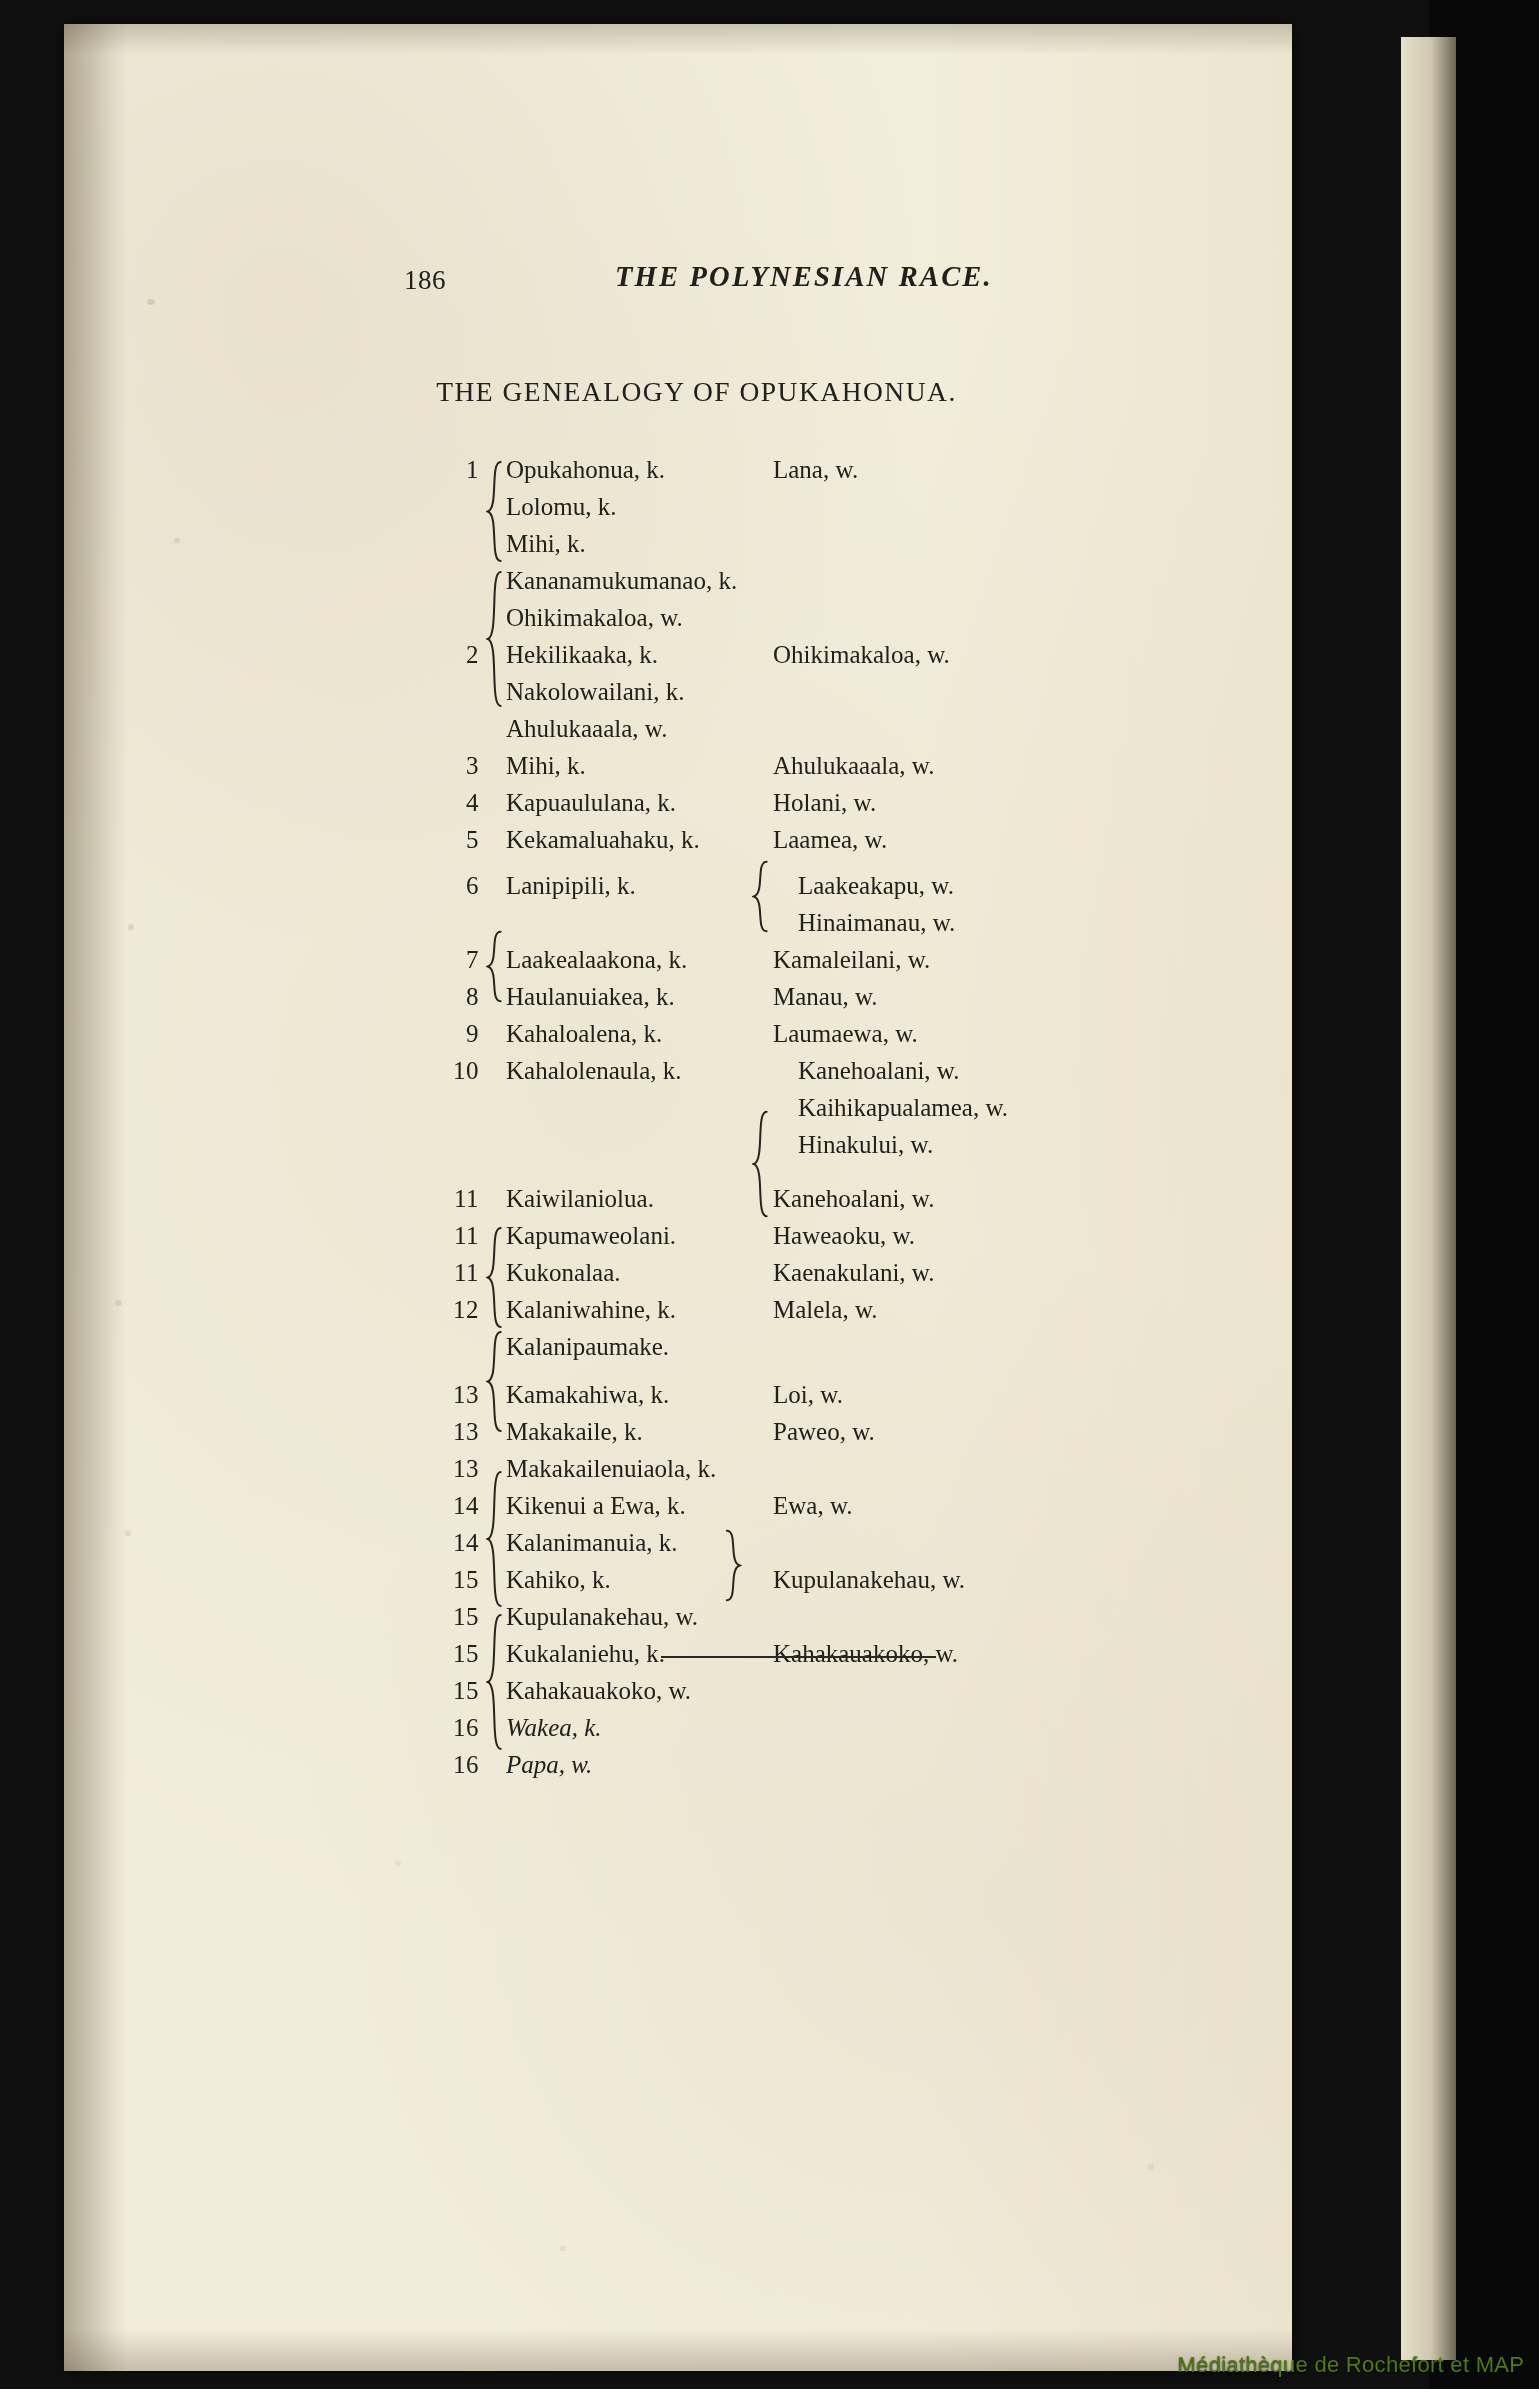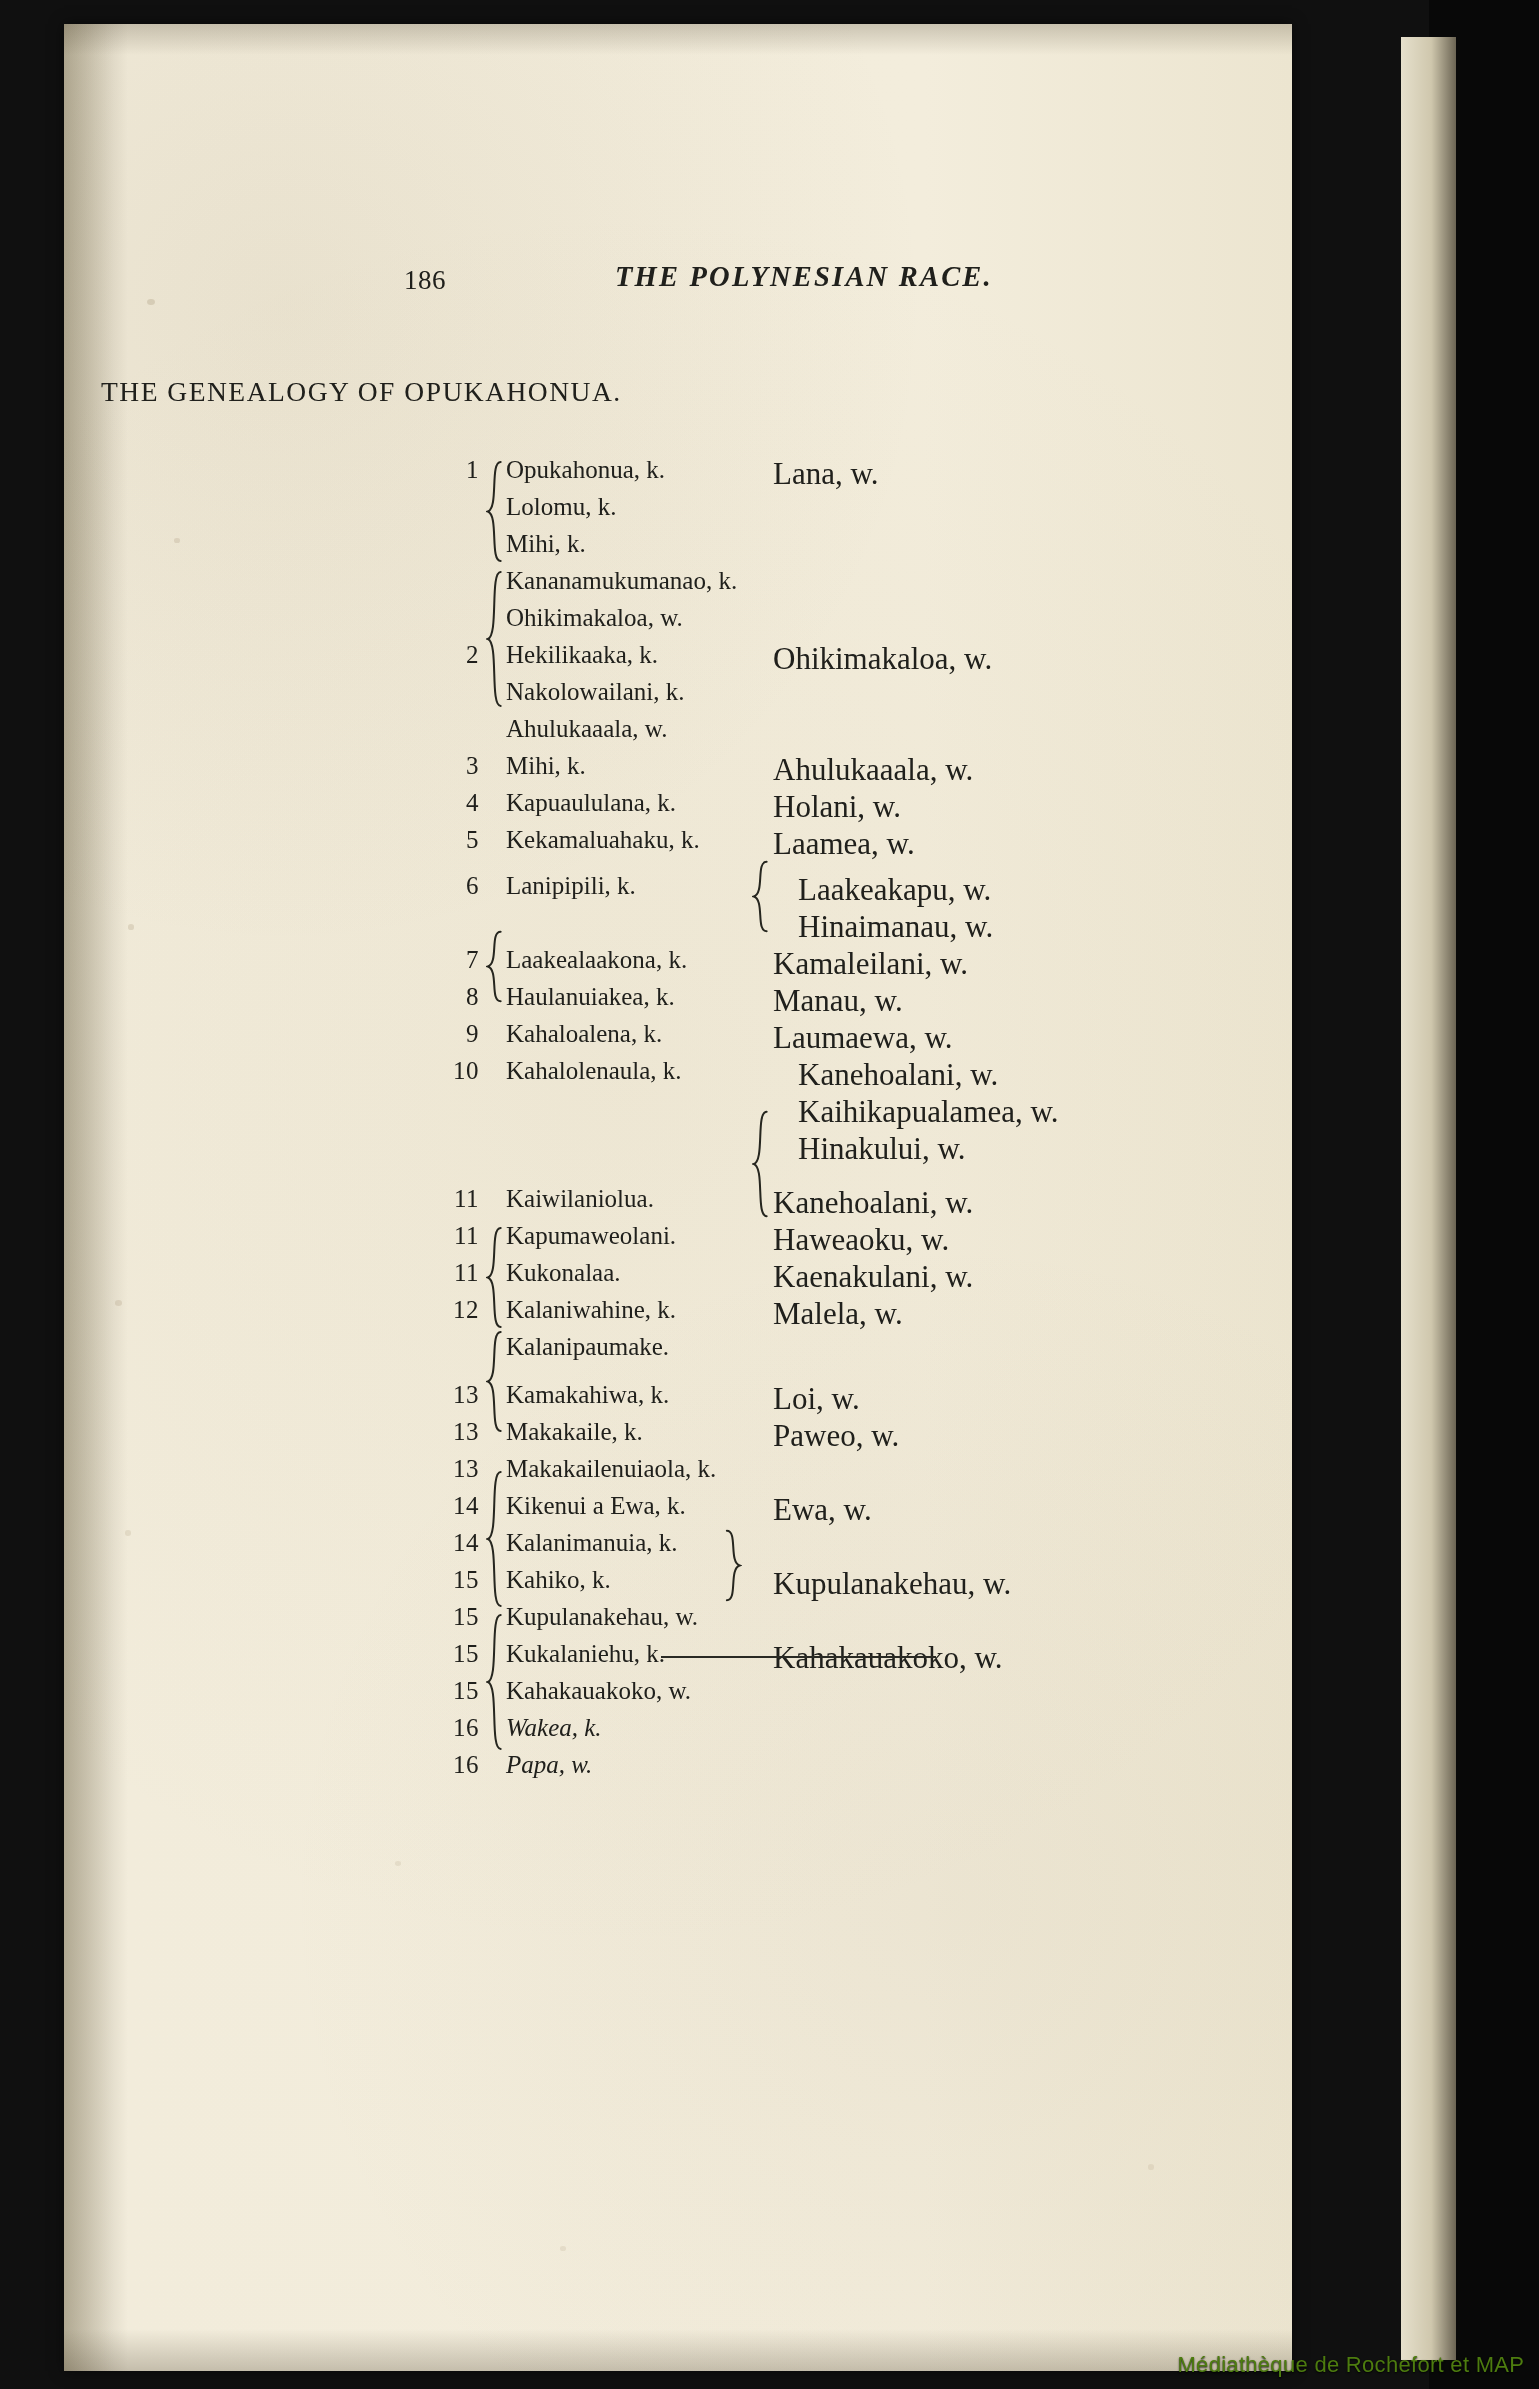--- a/index.html
+++ b/index.html
@@ -107,20 +107,21 @@
     letter-spacing: 2.2px;
     font-weight: 600;
   }
 
   
   .table-title {
     position: absolute;
     left: 0;
     top: 352px;
     width: 100%;
+    text-align: center;
     font-size: 27.5px;
     letter-spacing: 1.5px;
     padding-left: 37px;
     box-sizing: border-box;
   }
 
   
   .list {
     position: absolute;
     left: 367px;
@@ -141,21 +142,21 @@
   }
   .male {
     position: absolute;
     left: 75px;
     font-size: 25px;
     white-space: nowrap;
   }
   .female {
     position: absolute;
     left: 342px;
-    font-size: 31px;
+    font-size: 25px;
     white-space: nowrap;
   }
   .female.indent {
     left: 367px;
   }
   .ital {
     font-style: italic;
   }
 
   

